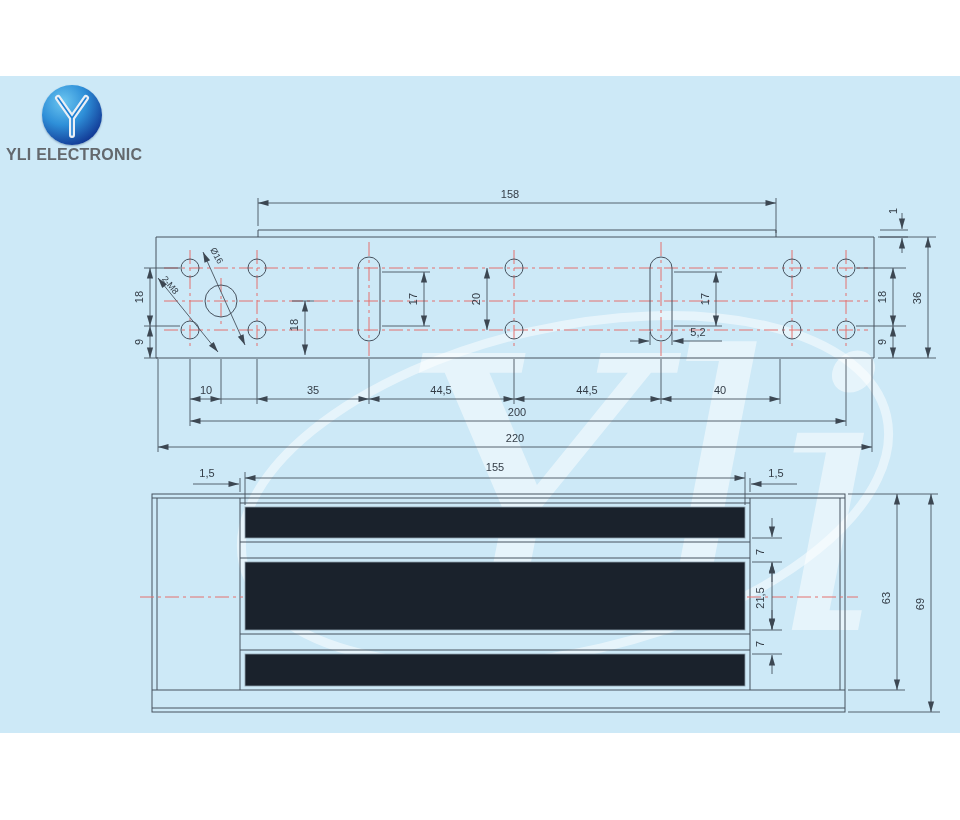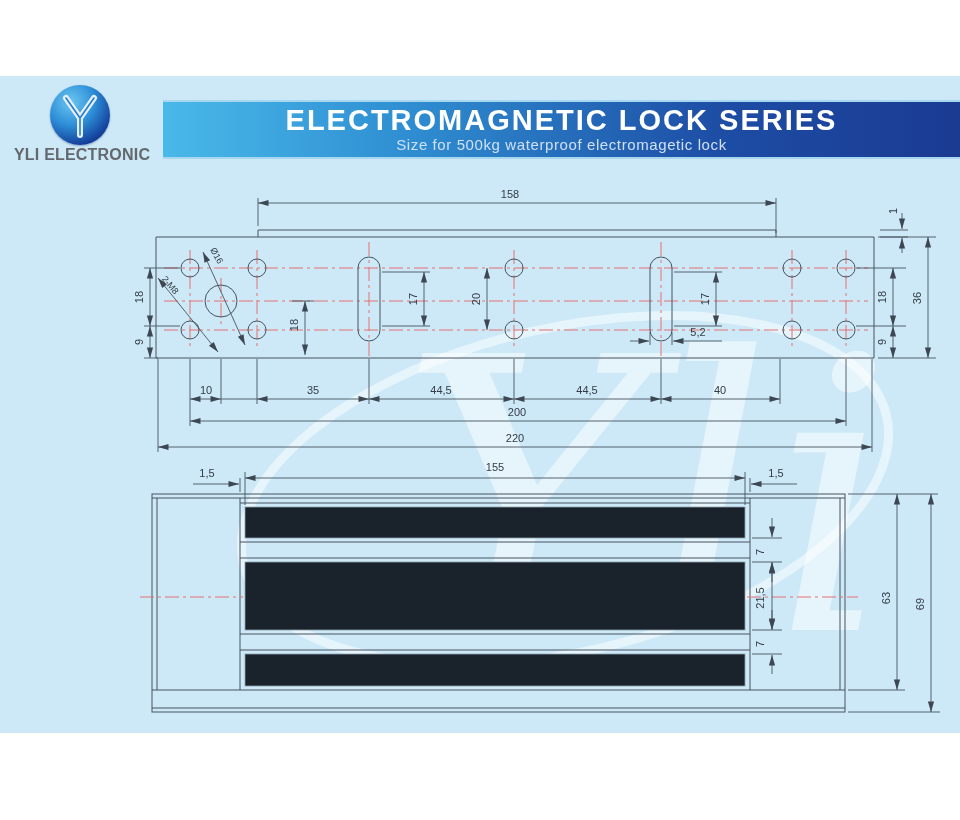--- a/index.html
+++ b/index.html
@@ -1,20 +1,20 @@
 <!DOCTYPE html>
 <html><head>
 <meta charset="utf-8">
 <style>
   html,body{margin:0;padding:0;}
   body{width:960px;height:820px;background:#ffffff;font-family:"Liberation Sans",sans-serif;}
   .page{position:relative;width:960px;height:820px;background:#ffffff;overflow:hidden;}
   .blue-panel{position:absolute;left:0;top:76px;width:960px;height:657px;background:#cde9f7;}
   
-  .logo-wrap{position:absolute;left:8px;top:80px;width:160px;height:90px;}
+  .logo-wrap{position:absolute;left:0;top:80px;width:160px;height:90px;}
   .logo-sphere{position:absolute;left:42px;top:5px;width:60px;height:60px;border-radius:50%;
     background:radial-gradient(circle at 35% 28%, #6cc6f0 0%, #2e8fd8 40%, #123a96 78%, #0b2a70 100%);
     box-shadow:0 1px 2px rgba(0,40,90,.35);}
   .logo-sphere svg{position:absolute;left:0;top:0;}
   .brand{position:absolute;left:6px;top:66px;width:154px;text-align:left;
     font-size:16px;font-weight:bold;color:#63686d;letter-spacing:.2px;white-space:nowrap;}
   
   .banner{position:absolute;left:163px;top:100px;width:797px;height:59px;box-sizing:border-box;
     background:linear-gradient(90deg,#49b9e9 0%,#2f8fd2 30%,#1d4da5 70%,#1b3a92 100%);
     border-top:2px solid #a6d7ef;border-bottom:2px solid #a6d7ef;
@@ -38,24 +38,20 @@
       <svg width="60" height="60" viewBox="0 0 60 60">
         <g fill="none" stroke-linecap="round">
           <path d="M16,13 L30,33 M44,13 L30,33 M30,33 L30,50" stroke="#e9eff6" stroke-width="6"></path>
           <path d="M16,13 L30,33 M44,13 L30,33 M30,33 L30,50" stroke="#1c7fd4" stroke-width="1.6"></path>
         </g>
       </svg>
     </div>
     <div class="brand">YLI ELECTRONIC</div>
   </div>
 
-  <div class="banner">
-    <div class="banner-title">ELECTROMAGNETIC LOCK SERIES</div>
-    <div class="banner-sub">Size for 500kg waterproof electromagetic lock</div>
-  </div>
 
   <svg class="draw" width="960" height="820" viewBox="0 0 960 820">
     <defs>
       <marker id="ma" markerUnits="userSpaceOnUse" markerWidth="14" markerHeight="10" refX="12.5" refY="5" orient="auto">
         <path d="M12.5,5 L2,1.9 L2,8.1 Z" fill="#3c4752"></path>
       </marker>
       <marker id="mas" markerUnits="userSpaceOnUse" markerWidth="14" markerHeight="10" refX="12.5" refY="5" orient="auto-start-reverse">
         <path d="M12.5,5 L2,1.9 L2,8.1 Z" fill="#3c4752"></path>
       </marker>
       <clipPath id="panelclip">

